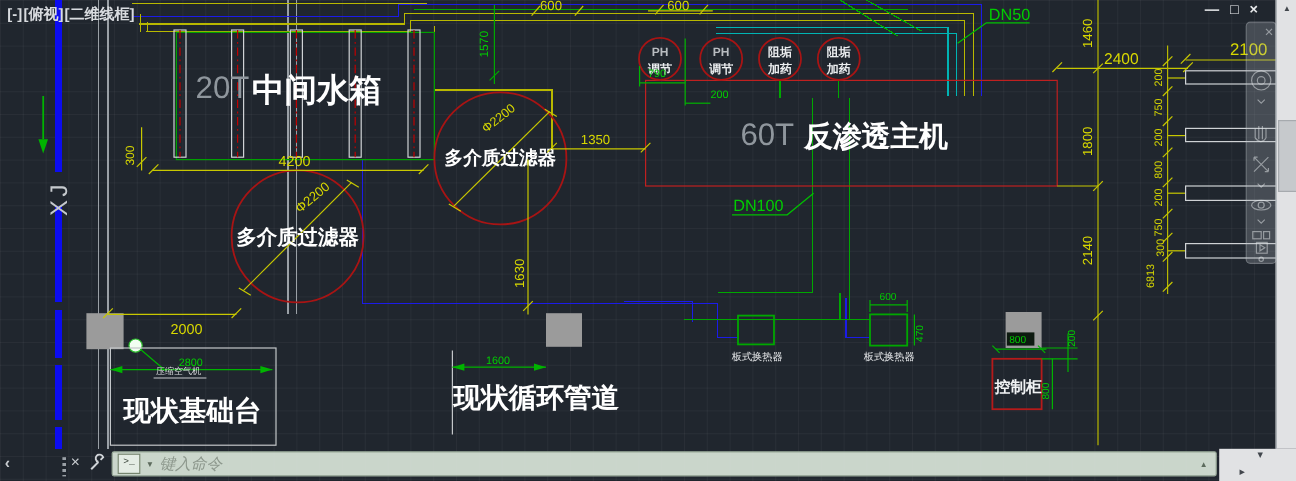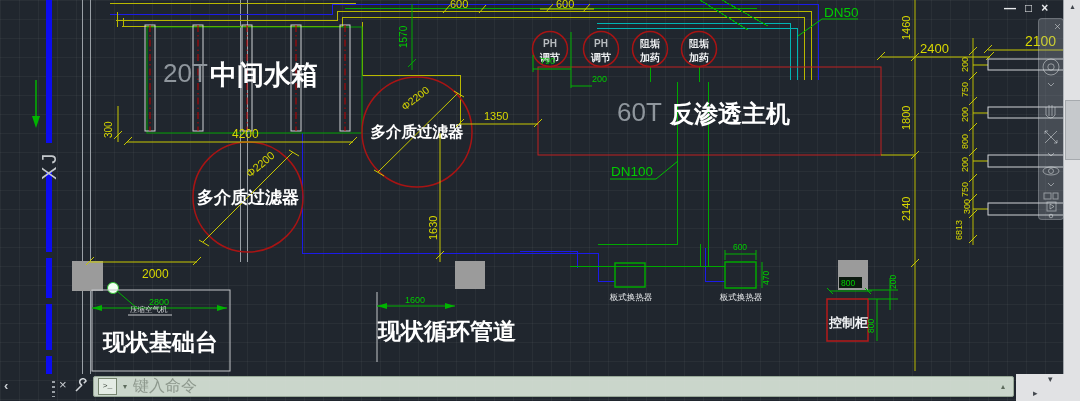--- a/index.html
+++ b/index.html
@@ -27,21 +27,21 @@
   .cmdleft .grip{position:absolute;left:52px;top:9px;width:3px;height:16px;
       background:repeating-linear-gradient(#9aa0a6 0 2px,transparent 2px 5px);cursor:move;}
   .cmdleft .xbtn{position:absolute;left:59px;top:5px;color:#c9cdd1;font-size:13px;cursor:pointer;}
   .cmdleft .wrench{position:absolute;left:74px;top:6px;cursor:pointer;}
   .cmdbar{position:absolute;left:93px;top:376px;width:921px;height:21px;z-index:9;
           background:rgba(217,229,217,0.92);border:1px solid #97a897;border-radius:2px;
           display:flex;align-items:center;gap:6px;padding-left:4px;box-sizing:border-box;}
   .cmdbar .prompt{width:17px;height:15px;border:1px solid #76856f;background:rgba(250,255,250,0.55);
           font-family:"Liberation Mono",monospace;font-size:8px;color:#3c463c;line-height:14px;text-align:center;}
   .cmdbar .caret{font-size:8px;color:#5d6b5d;}
-  .cmdbar .ghost{font-size:16px;color:#8d988d;}
+  .cmdbar .ghost{font-style:italic;font-size:13px;color:#8d988d;}
   .cmdbar .expand{position:absolute;right:8px;top:5px;font-size:8px;color:#5d6b5d;cursor:pointer;}
 </style>
 </head>
 <body>
 
 <div class="stage">
 
   <svg width="1080" height="401" viewBox="0 0 1080 401" style="position:absolute;left:0;top:0;">
 
     <g shape-rendering="crispEdges">
@@ -314,20 +314,23 @@
     </g>
 
     <g fill="none" stroke="#cfd2d5">
       <rect x="988" y="59" width="76" height="11"></rect>
       <rect x="988" y="107" width="76" height="11"></rect>
       <rect x="988" y="155" width="76" height="12"></rect>
       <rect x="988" y="203" width="76" height="12"></rect>
     </g>
   </svg>
 
+  <div class="vplabel">
+    <span>[-]</span><span>[俯视]</span><span>[二维线框]</span>
+  </div>
 
   <div class="winbtns">
     <span>—</span>
     <span>□</span>
     <span>×</span>
   </div>
 
   <div class="navbar">
     <svg width="24" height="200" viewBox="0 0 24 200" fill="none" stroke="rgba(230,233,236,0.5)">
       <g>

